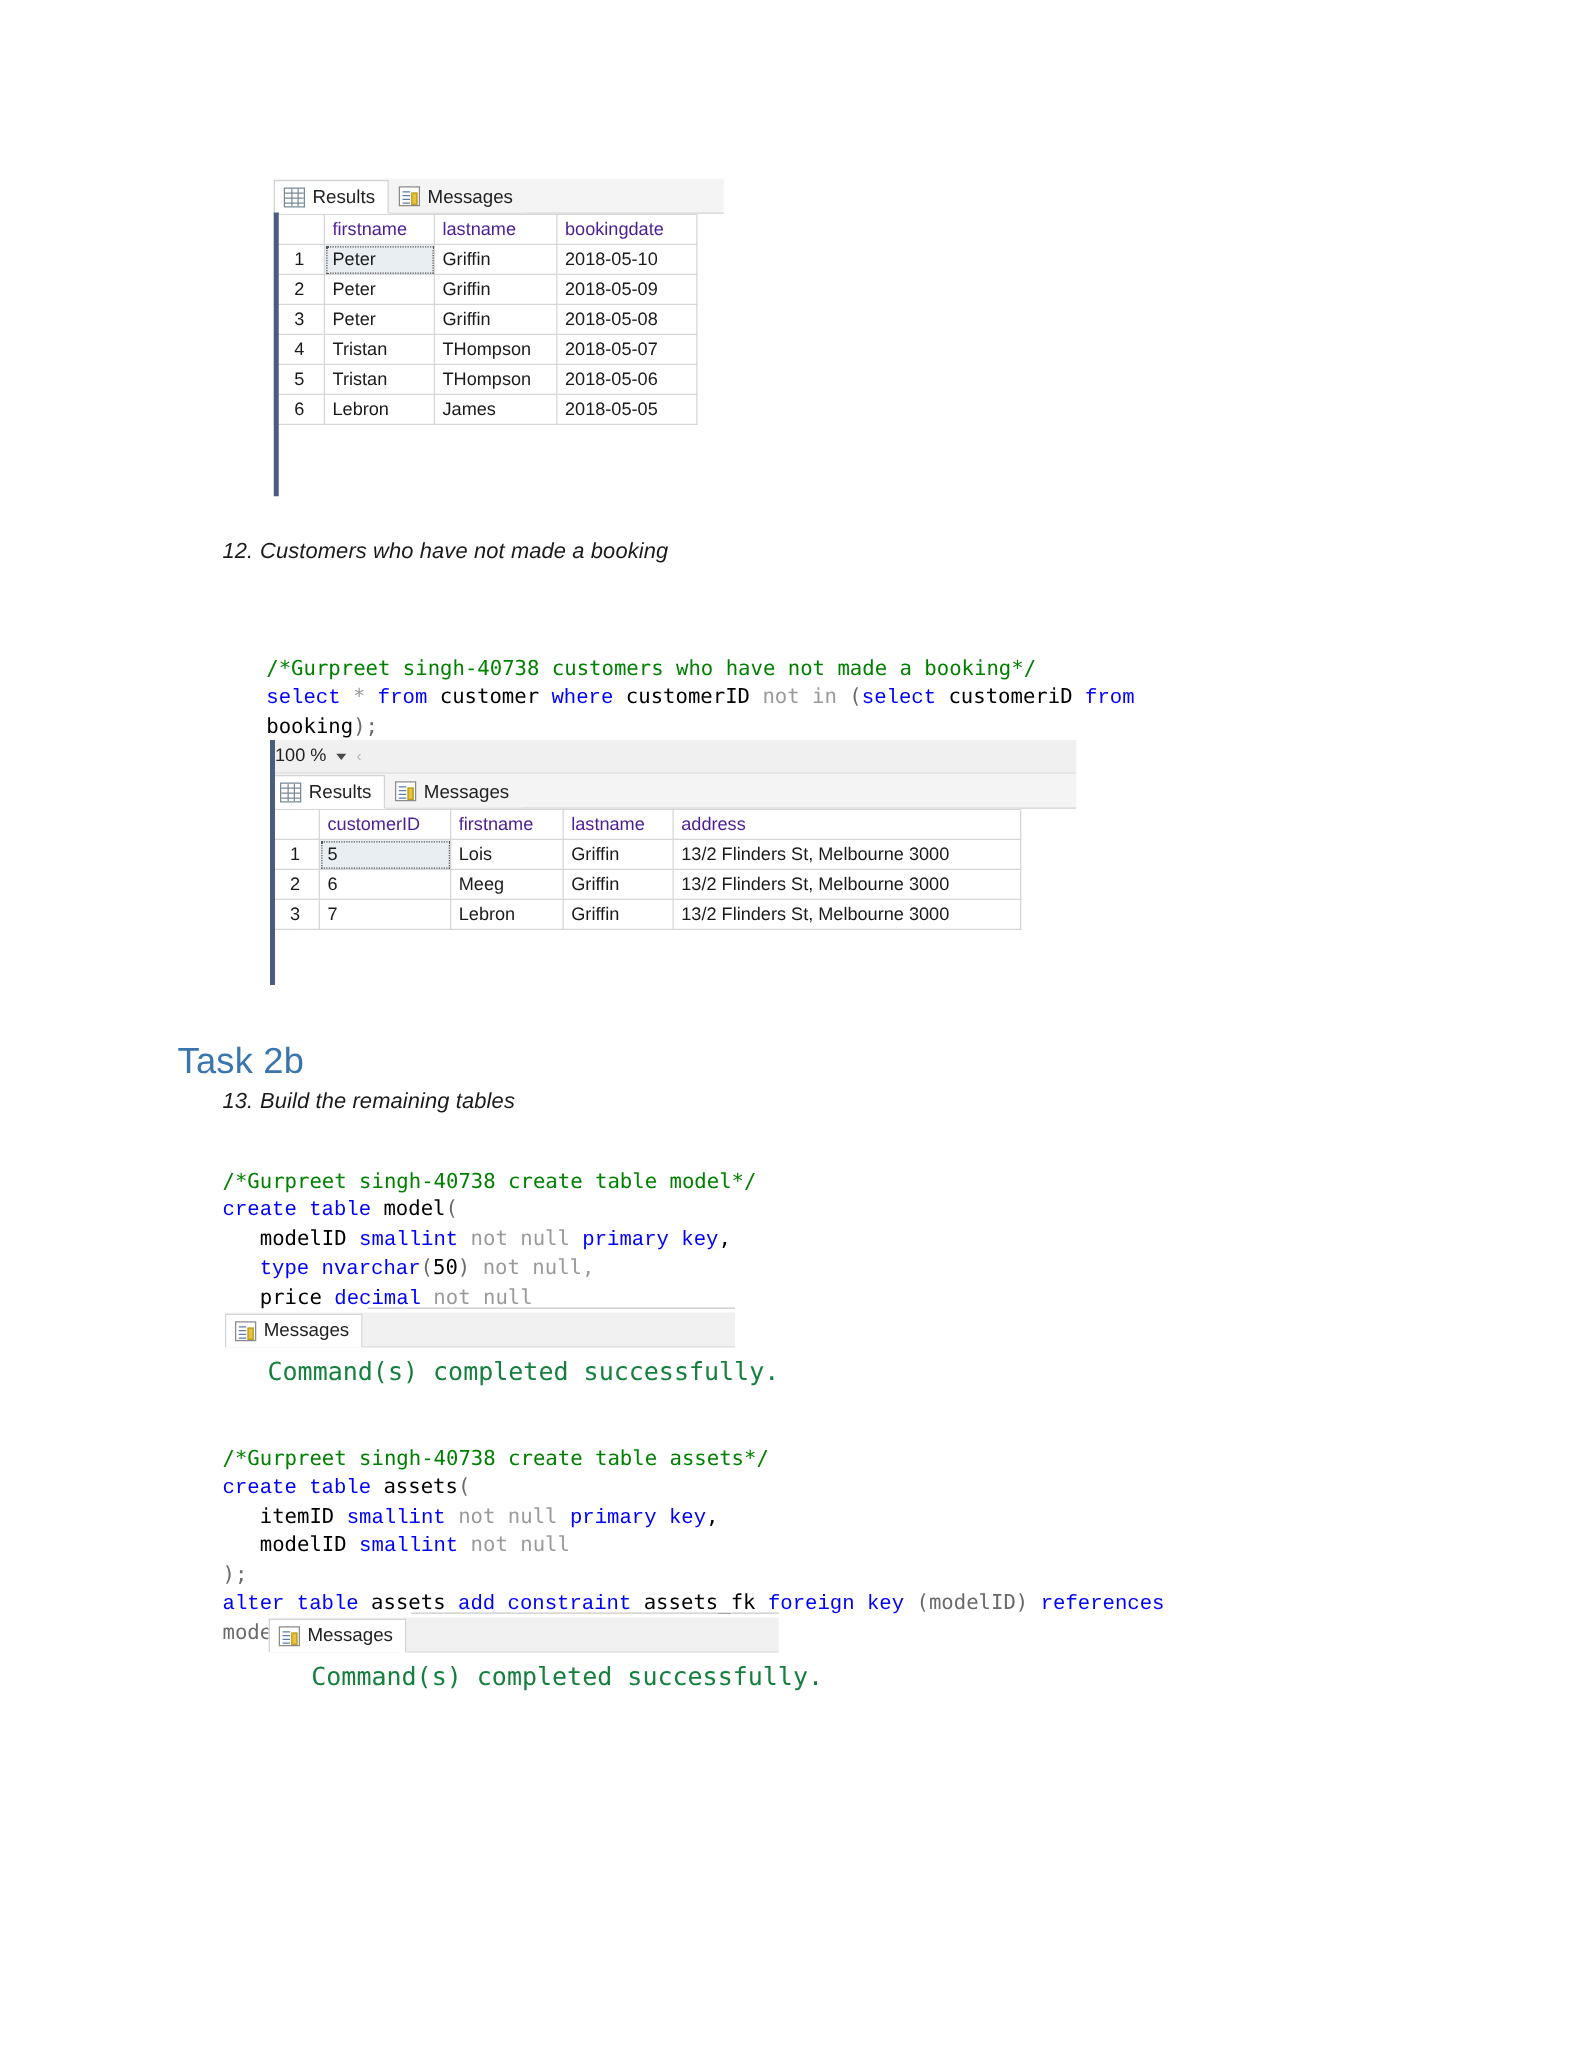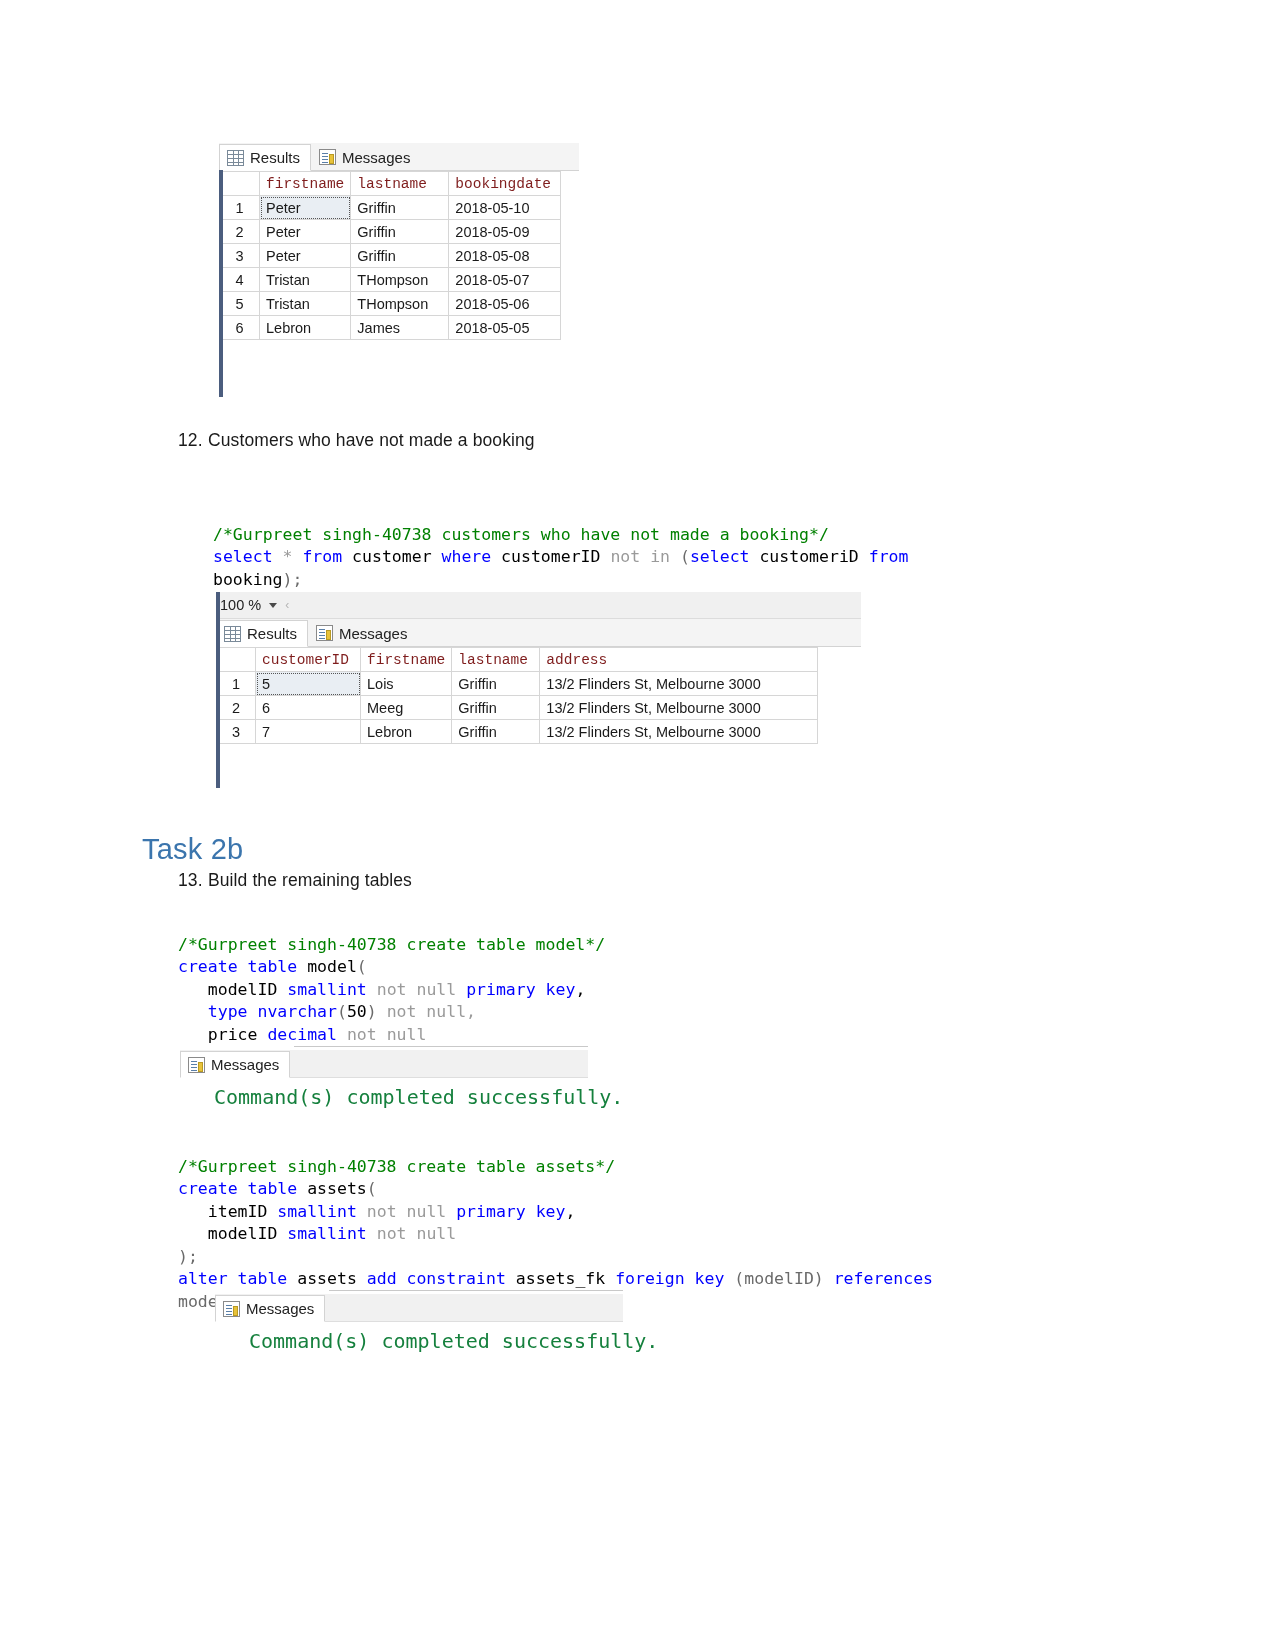--- a/index.html
+++ b/index.html
@@ -120,22 +120,21 @@
     padding: 2px 6px;
     font-weight: normal;
     text-align: left;
     white-space: nowrap;
     height: 24px;
     box-sizing: border-box;
     color: #1a1a1a;
   }
   table.grid th {
     background: #ffffff;
-    color: #7f1d1d;
-    font-family: Liberation Mono, monospace;
+    color: #4c1d95;
   }
   table.grid td.rownum {
     text-align: center;
     background: #ffffff;
     color: #1a1a1a;
     padding: 2px 4px;
   }
   table.grid th.corner {
     background: #ffffff;
   }
@@ -168,36 +167,37 @@
     color: #b5b5b5;
     font-size: 12px;
   }
 
   
   .listitem {
     position: absolute;
     font-size: 17.5px;
     color: #1a1a1a;
     letter-spacing: 0.1px;
+    font-style: italic;
   }
   .listitem .num {
     display: inline-block;
     width: 30px;
   }
 
   
   .code {
     position: absolute;
     font-family: "DejaVu Sans Mono", "Liberation Mono", monospace;
     font-size: 16.5px;
     line-height: 22.5px;
     white-space: pre-wrap;
     color: #000000;
   }
-  .kw   { color: #0000ff; }
+  .kw   { color: #0000ff; font-family: Liberation Mono, monospace; }
   .cmt  { color: #008000; }
   .gray { color: #9a9a9a; }
   .num2 { color: #000000; }
   .pun  { color: #6a6a6a; }
 
   
   .h-task {
     position: absolute;
     font-size: 29px;
     color: #3b75ad;

